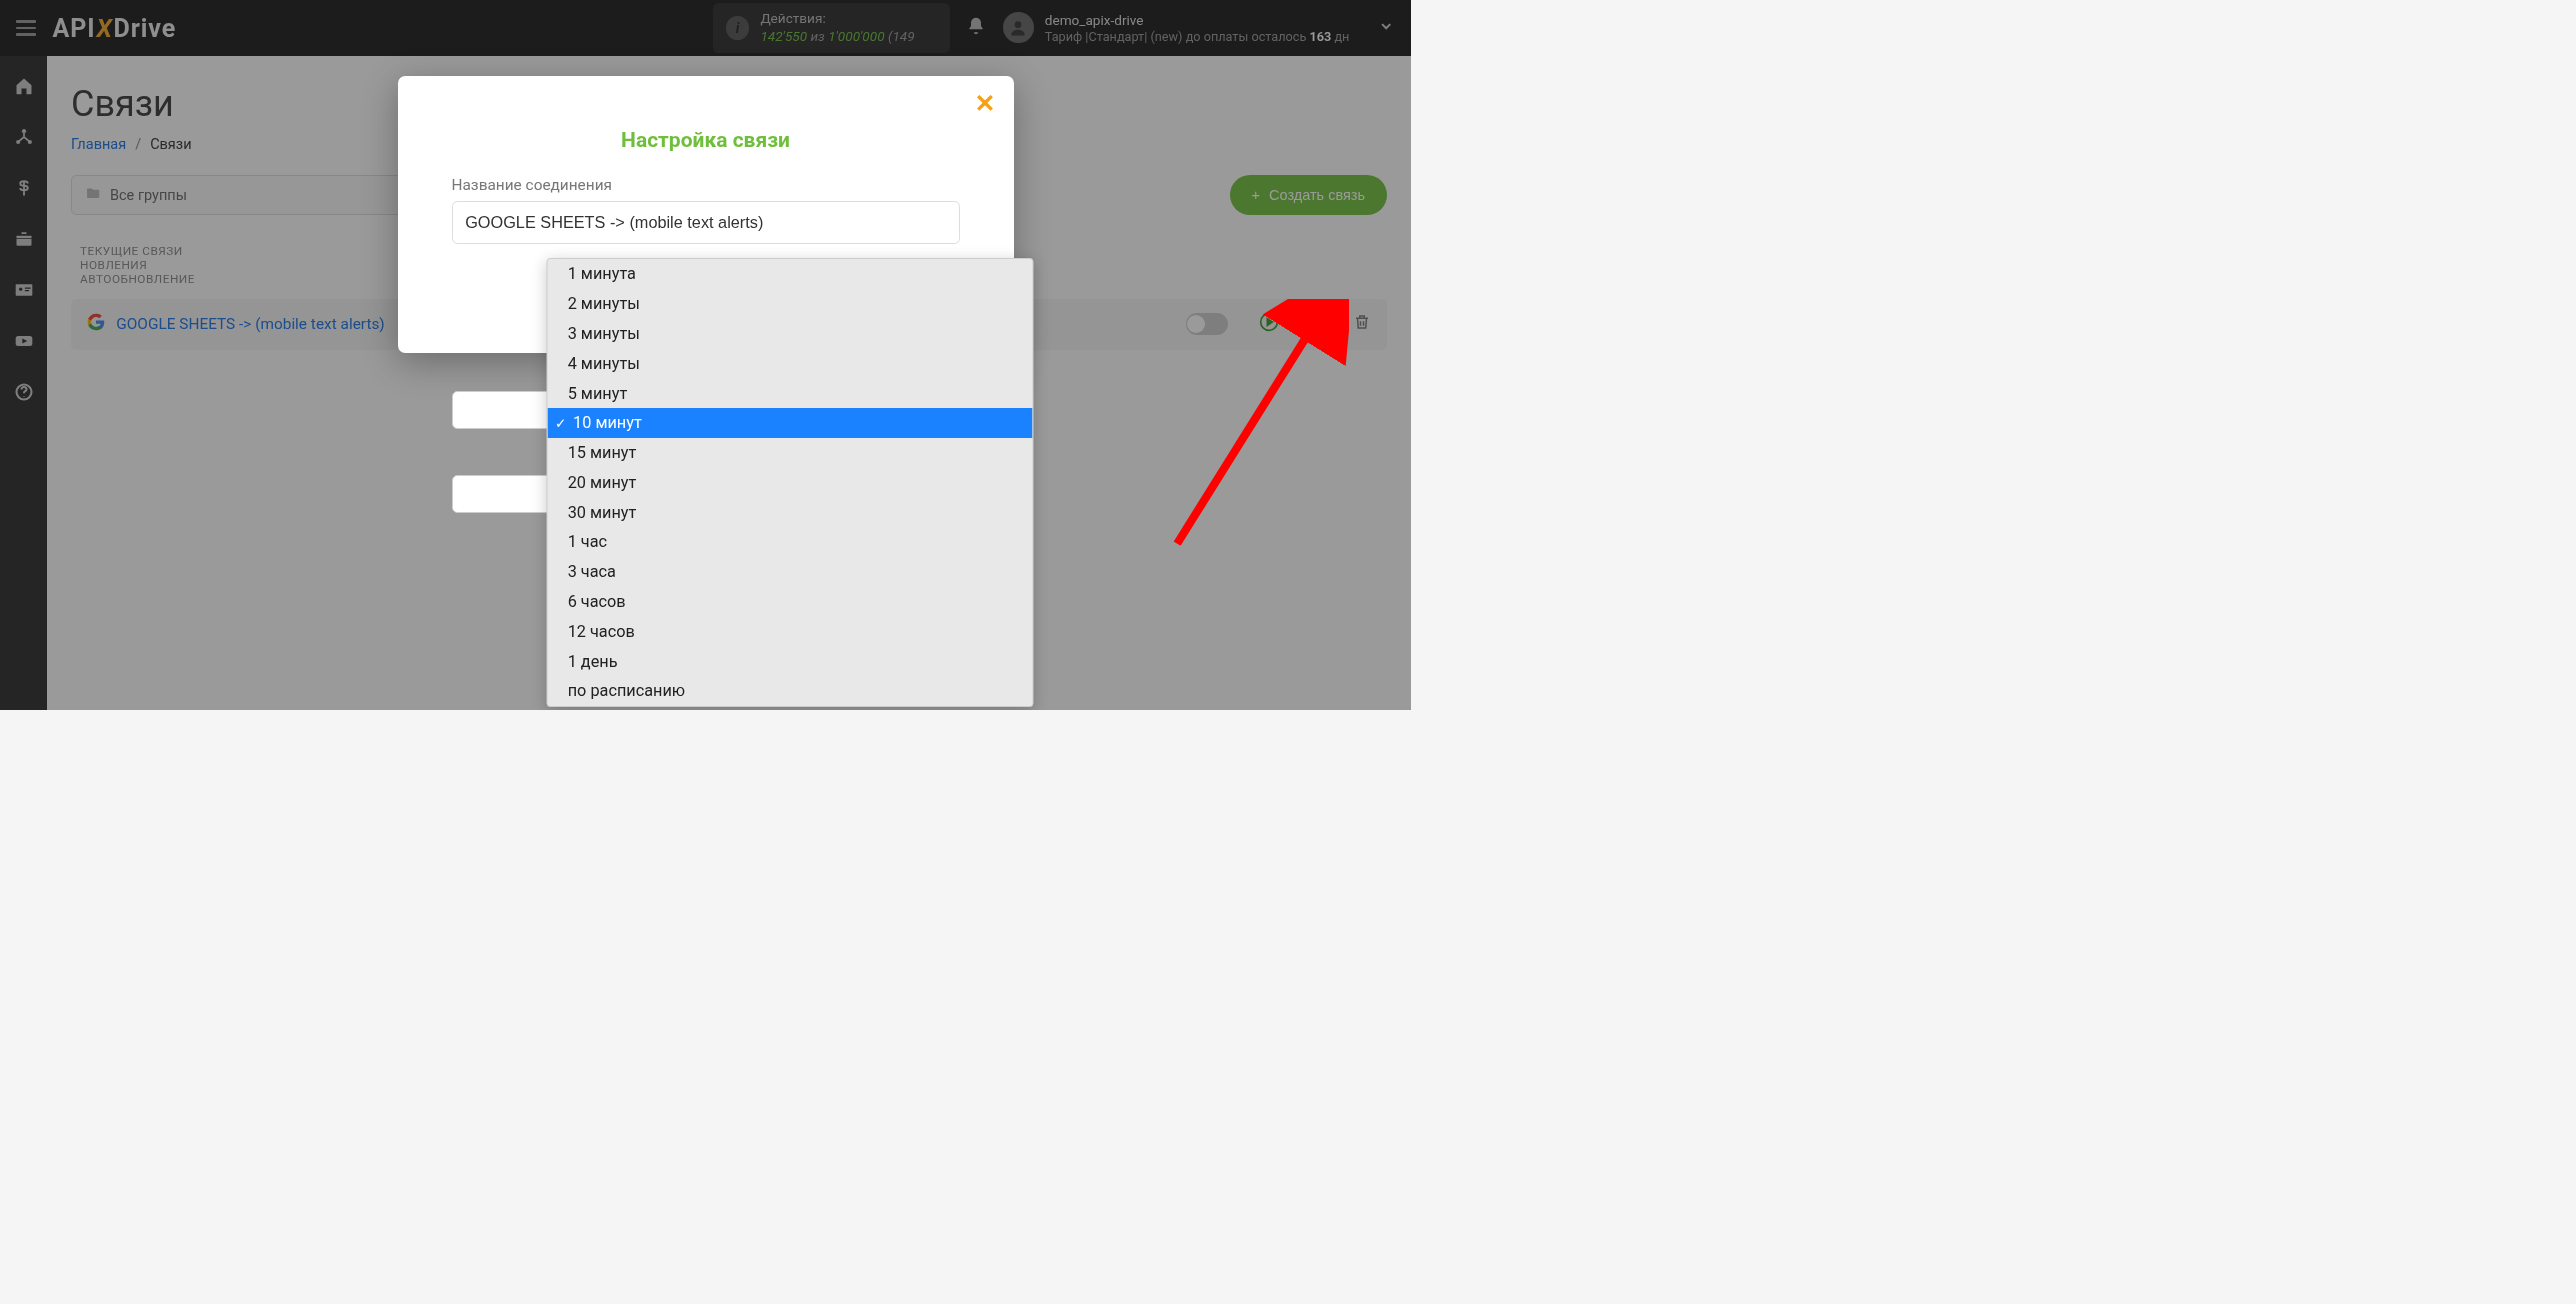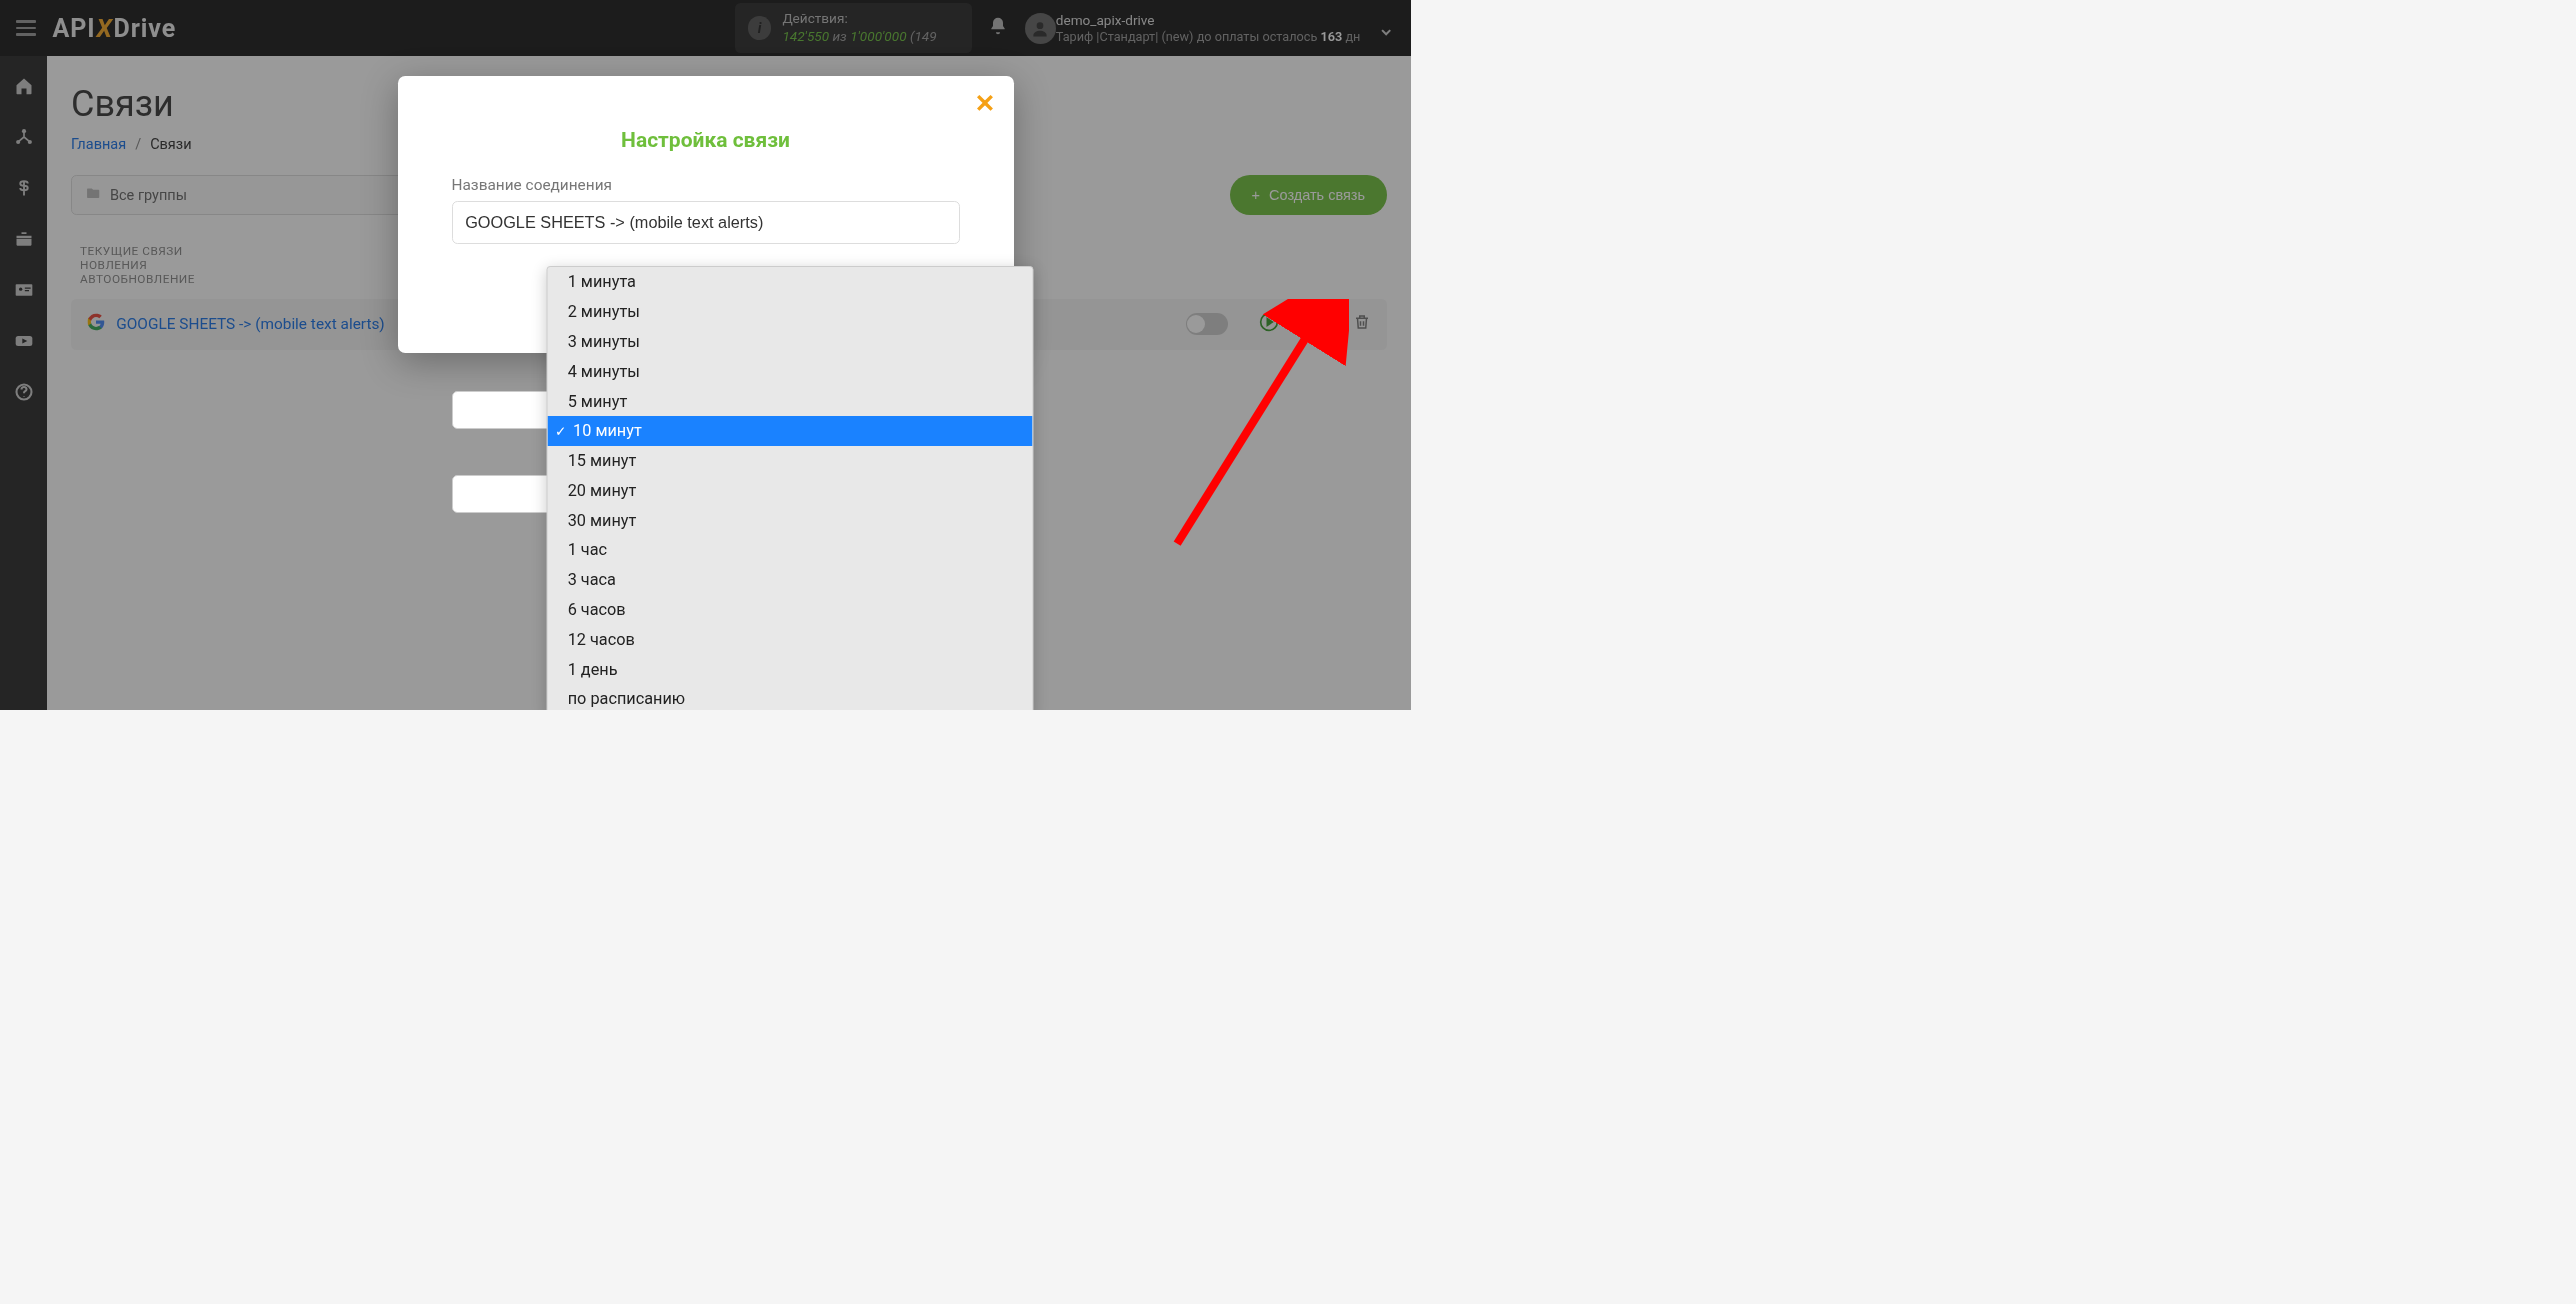--- a/index.html
+++ b/index.html
@@ -40,21 +40,21 @@
 }
 .info-circle {
   width: 23.5px; height: 23.5px; border-radius: 50%;
   background: #555; display: flex; align-items: center; justify-content: center;
   font-weight: 700; color: #222; font-style: italic; font-size: 14.5px;
 }
 .actions-text { font-size: 13.6px; color: #bbb; line-height: 1.3; overflow: hidden; }
 .actions-counts { color: #6bbf3c; font-style: italic; white-space: nowrap; }
 .actions-counts .of { color: #999; }
 .bell-icon { margin-right: 16.3px; color: #bbb; }
-.user-area { display: flex; align-items: flex-end; }
+.user-area { display: flex; align-items: center; gap: 11px; }
 .user-circle {
   width: 31px; height: 31px; border-radius: 50%;
   background: #666; display: flex; align-items: center; justify-content: center;
 }
 .user-text { font-size: 13.6px; color: #ddd; line-height: 1.25; }
 .user-text .tariff { color: #999; font-size: 12.7px; }
 .user-text .days { color: #fff; font-weight: 600; }
 .chevron-down { margin-left: 18px; color: #ccc; }
 
 
@@ -194,21 +194,21 @@
   left: 263px; top: 521px;
   width: 199px; height: 49px;
   background: #b9e29b;
   filter: blur(16.3px);
   border-radius: 9px;
 }
 
 
 .dropdown {
   position: absolute;
-  left: 56%; top: 266px;
+  left: 56%; top: 258px;
   transform: translateX(-50%);
   width: 487px;
   background: #e8e8e8;
   border: 0.9px solid #ccc;
   border-radius: 3.6px;
   z-index: 50;
   box-shadow: 0 3.6px 14.5px rgba(0,0,0,0.2);
   overflow: hidden;
 }
 .dropdown-item {

